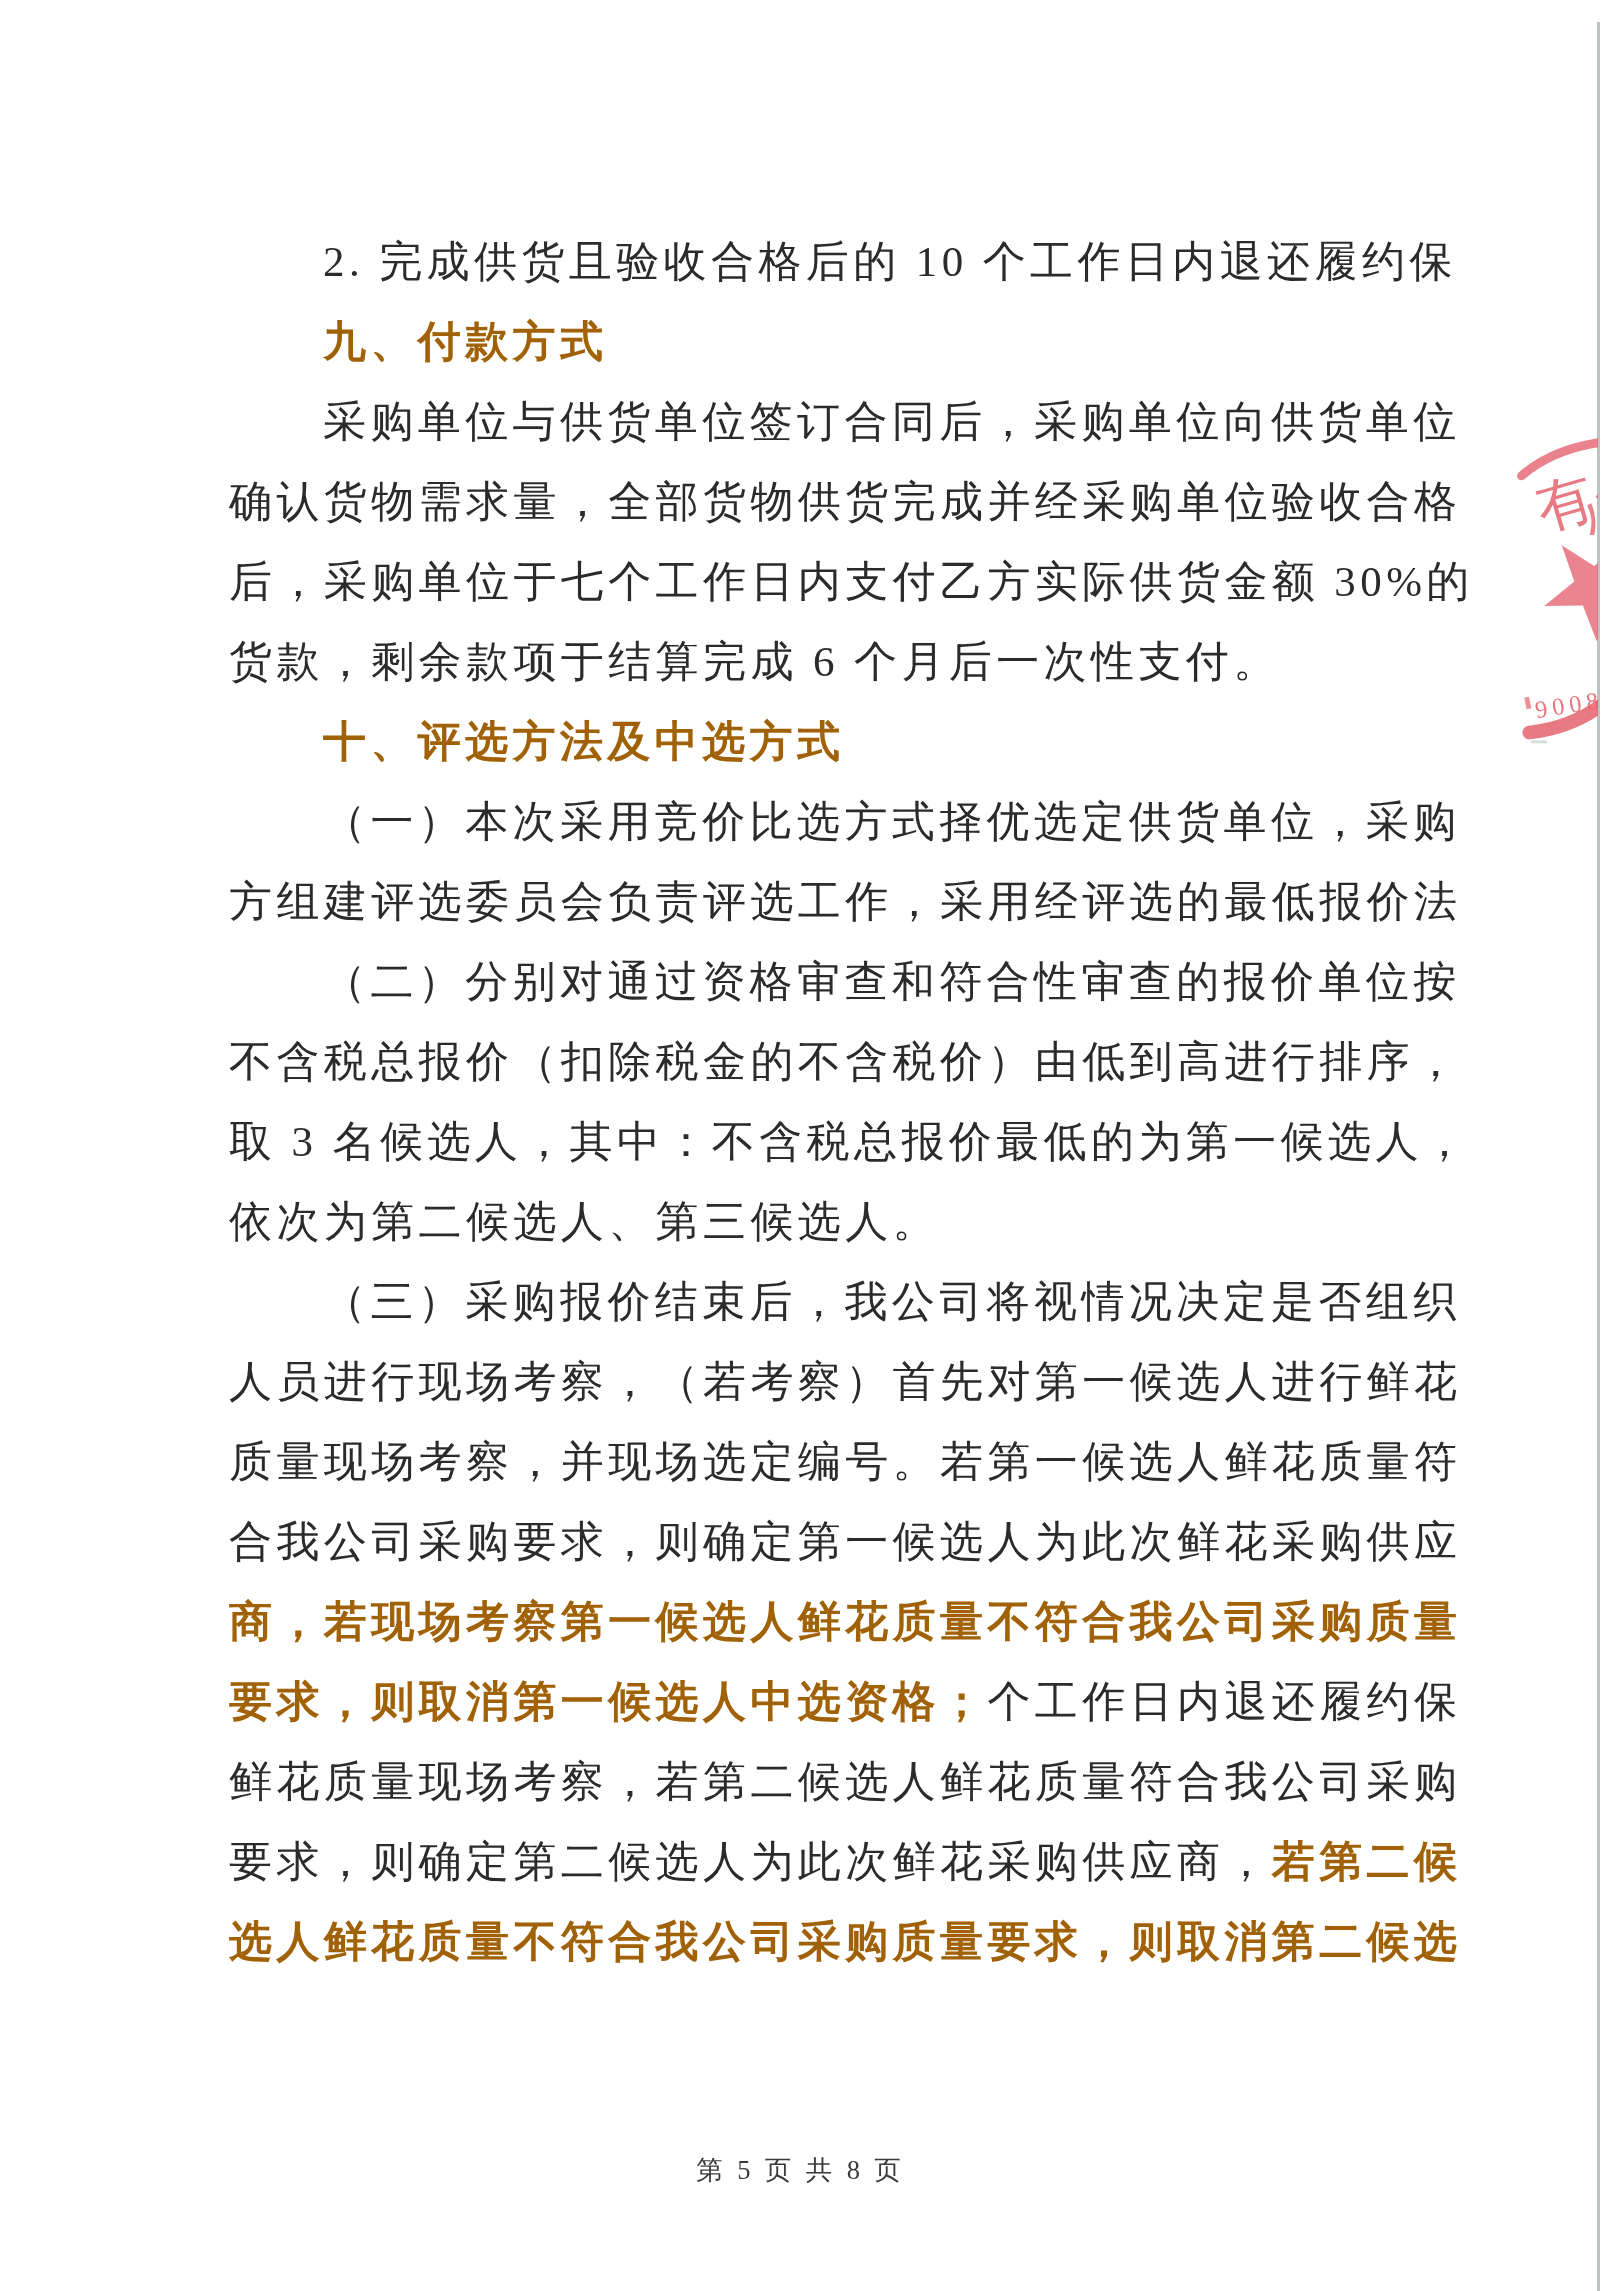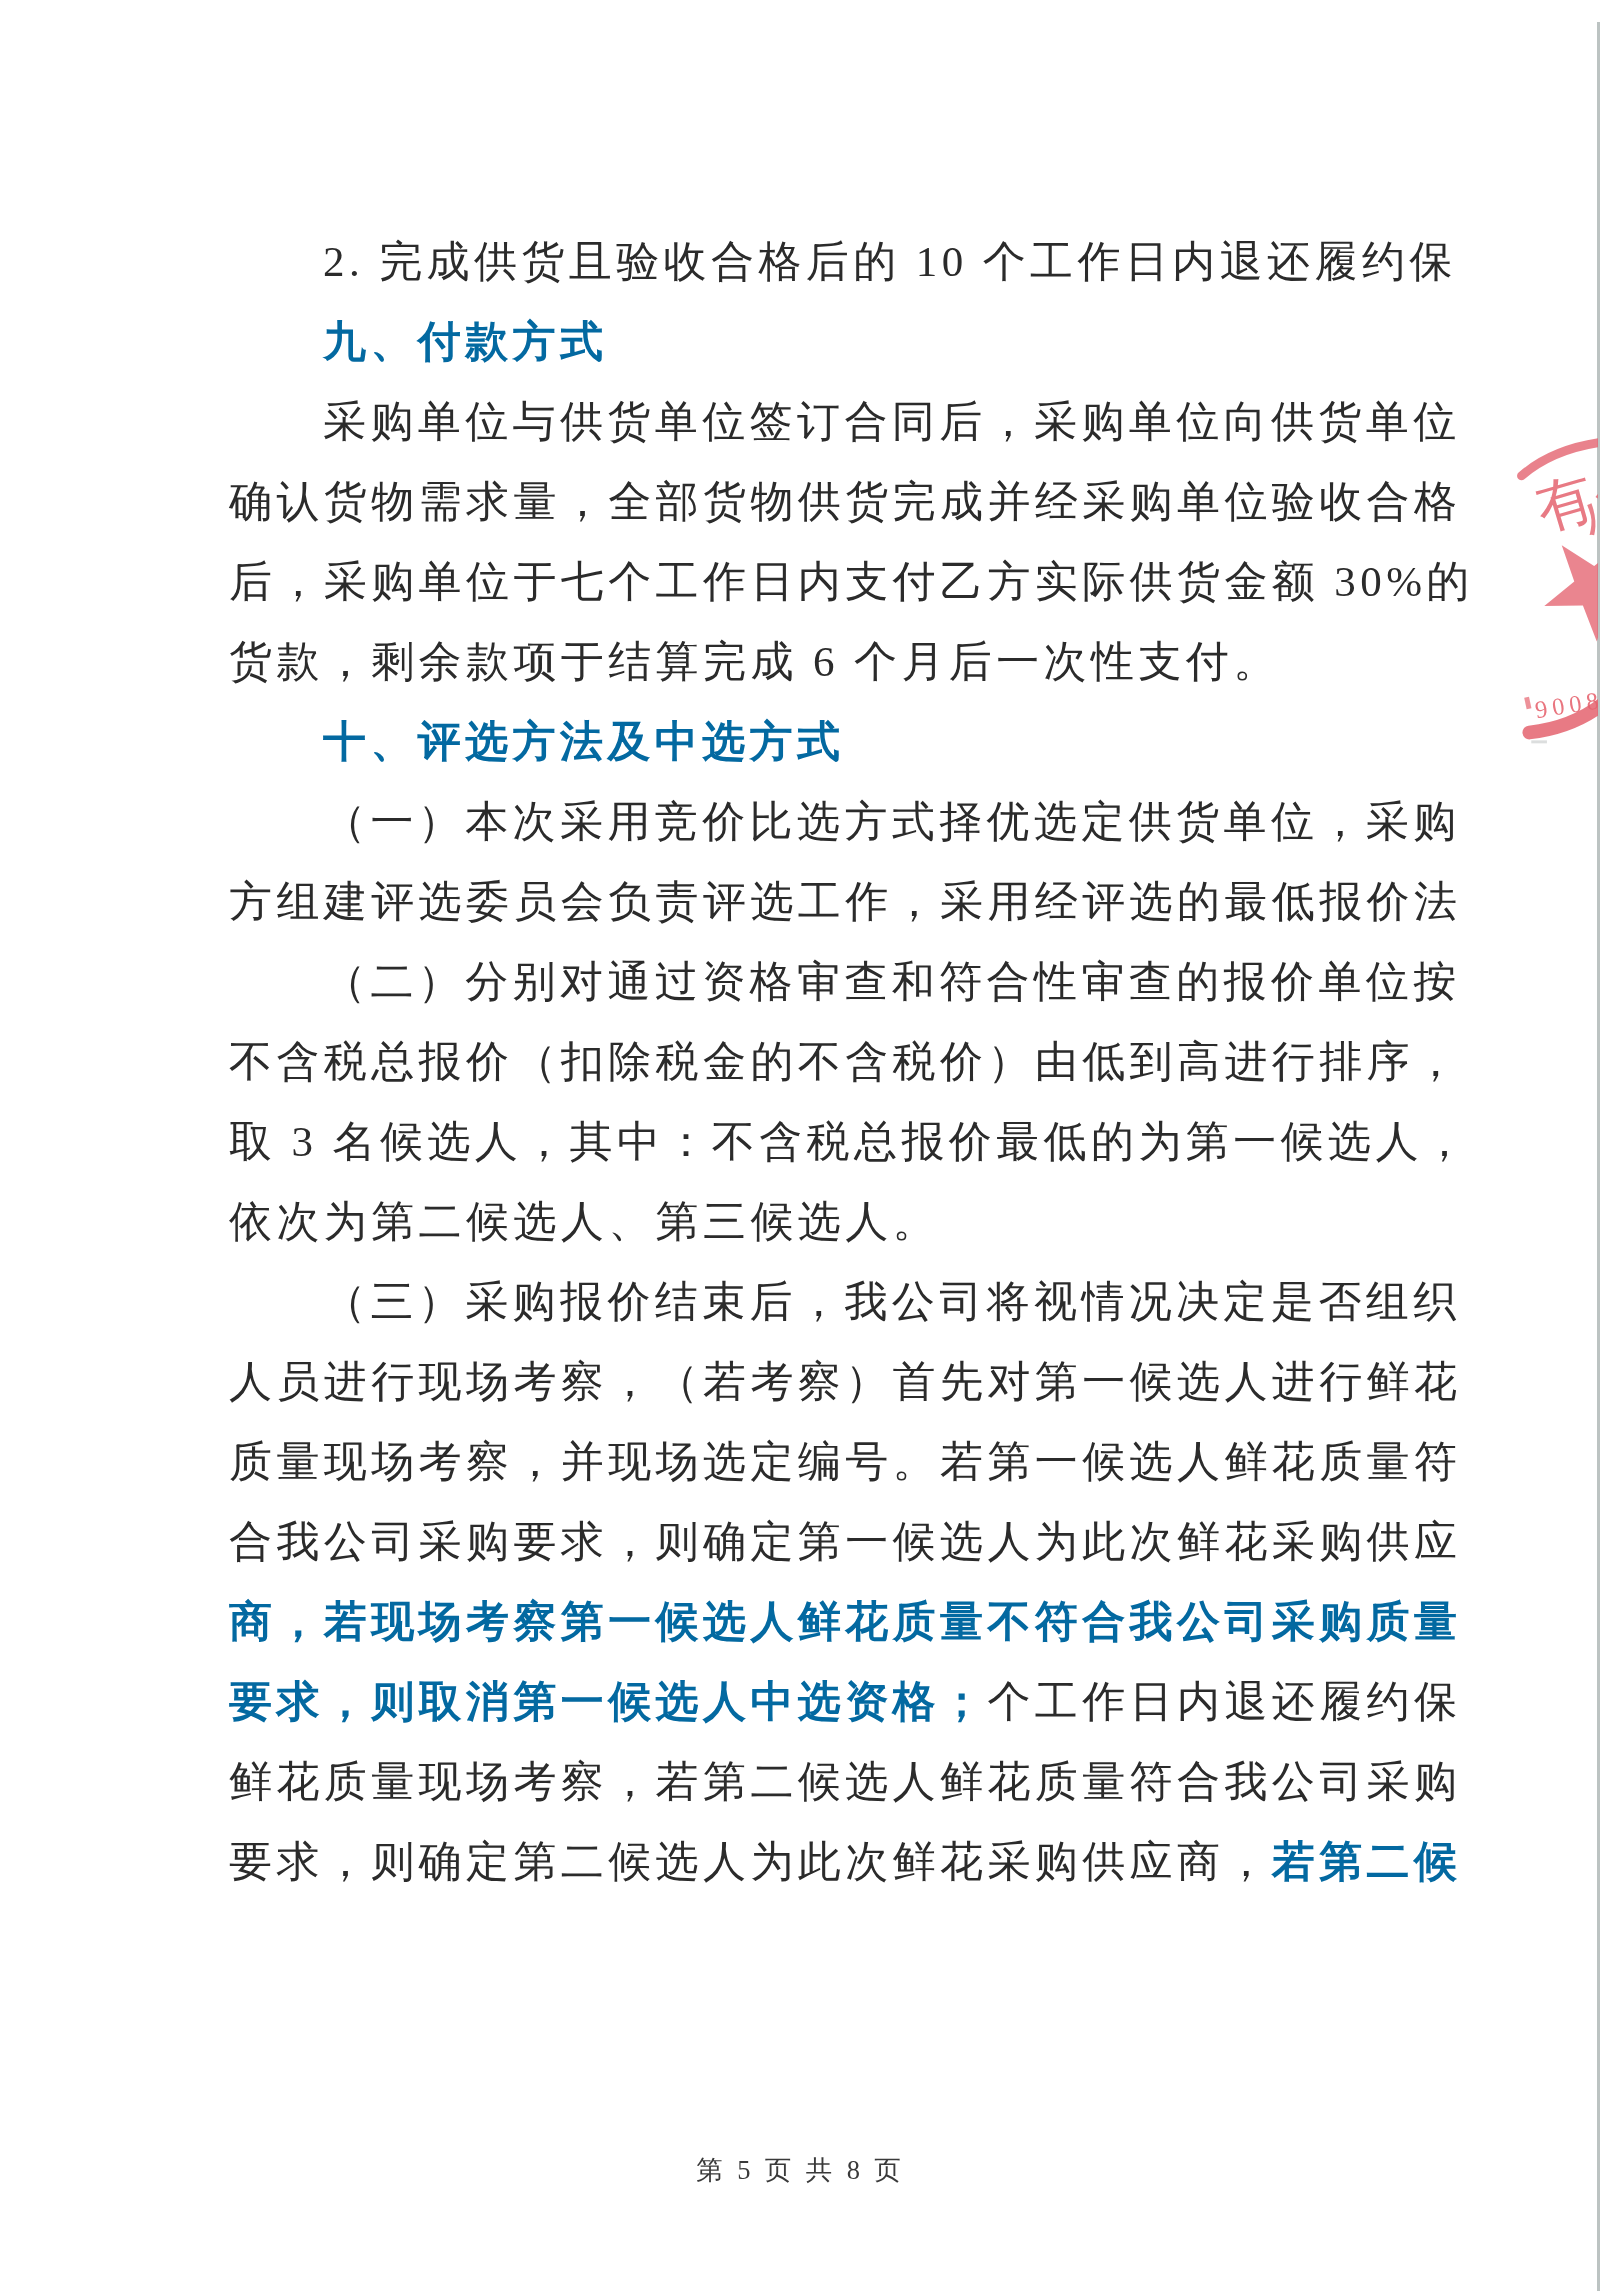--- a/index.html
+++ b/index.html
@@ -25,21 +25,21 @@
   }
   .line {
     height: 80px;
     line-height: 80px;
     font-size: 43px;
     letter-spacing: 4.4px;
     white-space: nowrap;
     color: #2b2b2b;
   }
   .line.indent { padding-left: 94px; }
-  .seg.bold { font-weight: 700; color: #0369a1; }
+  .seg.bold { font-weight: 700; color: #a16207; }
   #page-footer {
     position: absolute;
     left: 229px;
     top: 2152px;
     width: 1143px;
     text-align: center;
     font-size: 26.5px;
     letter-spacing: 3.9px;
     color: #3a3a3a;
     font-family: Liberation Serif, serif;
@@ -84,20 +84,21 @@
       <div class="line"><span class="seg">取 3 名候选人，其中：不含税总报价最低的为第一候选人，</span></div>
       <div class="line"><span class="seg">依次为第二候选人、第三候选人。</span></div>
       <div class="line indent"><span class="seg">（三）采购报价结束后，我公司将视情况决定是否组织</span></div>
       <div class="line"><span class="seg">人员进行现场考察，（若考察）首先对第一候选人进行鲜花</span></div>
       <div class="line"><span class="seg">质量现场考察，并现场选定编号。若第一候选人鲜花质量符</span></div>
       <div class="line"><span class="seg">合我公司采购要求，则确定第一候选人为此次鲜花采购供应</span></div>
       <div class="line"><span class="seg bold">商，若现场考察第一候选人鲜花质量不符合我公司采购质量</span></div>
       <div class="line"><span class="seg bold">要求，则取消第一候选人中选资格；</span><span class="seg">个工作日内退还履约保</span></div>
       <div class="line"><span class="seg">鲜花质量现场考察，若第二候选人鲜花质量符合我公司采购</span></div>
       <div class="line"><span class="seg">要求，则确定第二候选人为此次鲜花采购供应商，</span><span class="seg bold">若第二候</span></div>
+      <div class="line"><span class="seg bold">选人鲜花质量不符合我公司采购质量要求，则取消第二候选</span></div>
     </div>
 
   <div id="page-footer">第 5 页 共 8 页</div>
 
   <div id="page-edge-line"></div>
 
   <svg id="company-seal-stamp" viewBox="1520 430 110 345" width="108" height="338">
 
     <path d="M 1552 486 C 1573 468 1598 457 1632 452" fill="none" stroke="#e4636f" stroke-width="9" stroke-linecap="round" opacity="0.8"></path>
 

